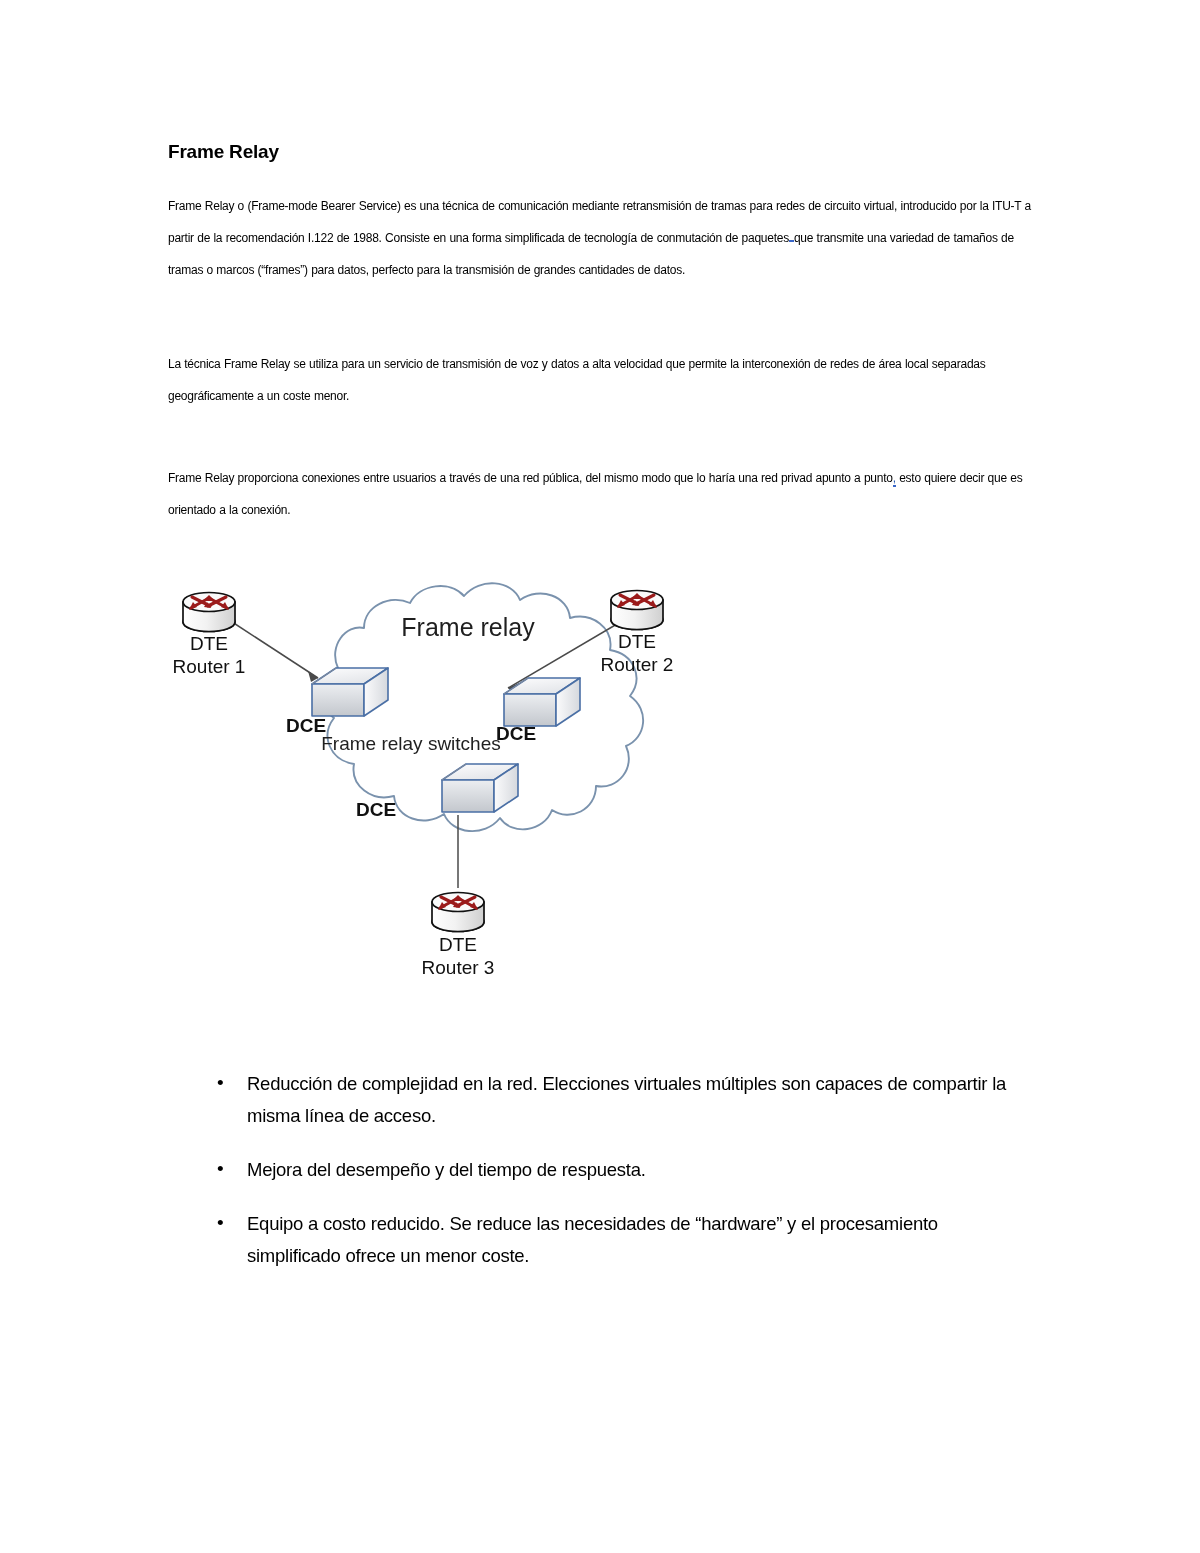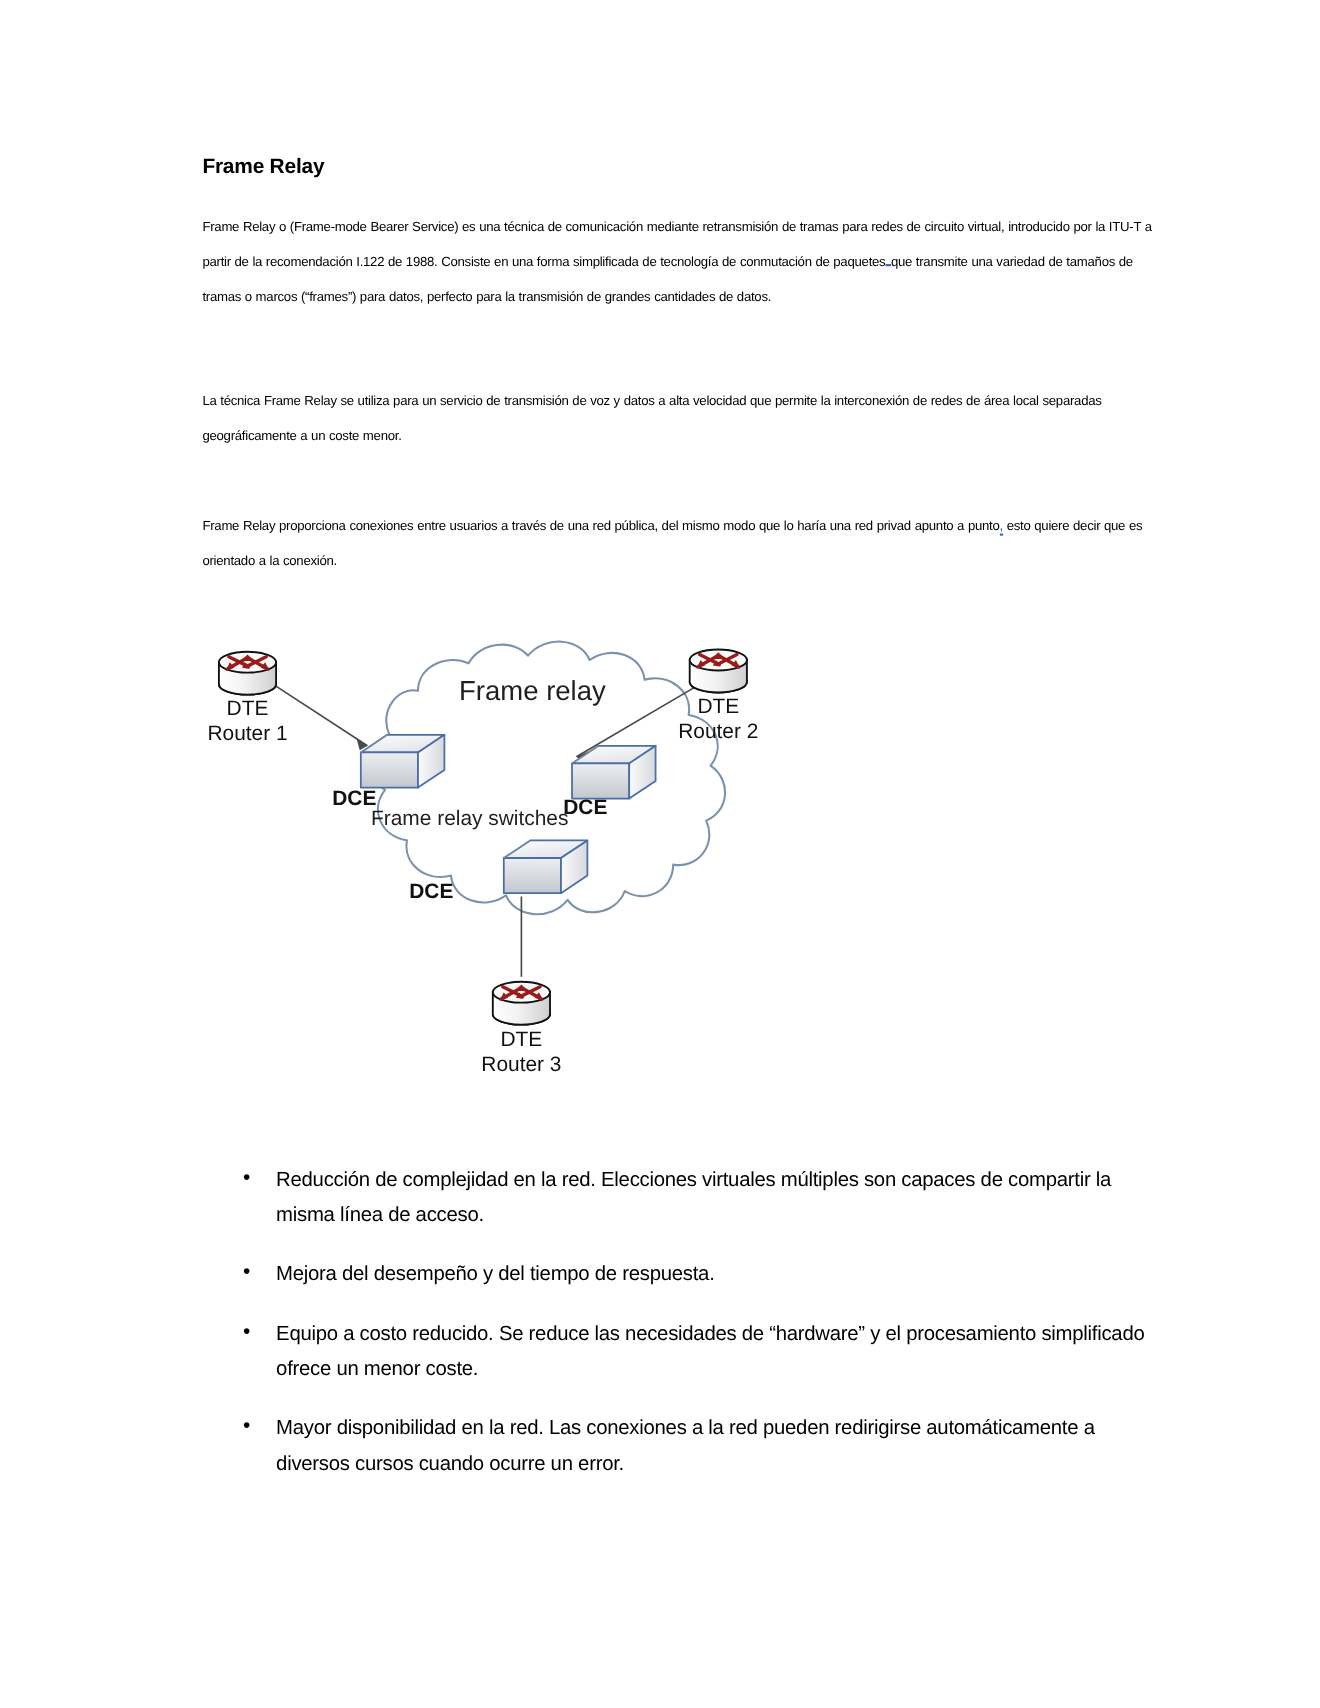--- a/index.html
+++ b/index.html
@@ -15,21 +15,21 @@
     color: #000000;
     overflow: hidden;
   }
   .page {
     position: absolute;
     inset: 0;
     background: #ffffff;
   }
   .content {
     position: absolute;
-    left: 184px;
+    left: 168px;
     top: 140px;
     width: 866px;
   }
 
   .doc-title {
     font-size: 19px;
     font-weight: bold;
     letter-spacing: -0.2px;
     line-height: 1.25;
     margin: 0 0 26px 0;
@@ -68,21 +68,21 @@
 
   
   .section-heading {
     font-size: 19px;
     font-weight: bold;
     letter-spacing: -0.2px;
     margin: 0 0 22px 0;
   }
   ul.benefits {
     list-style: none;
-    margin: 0;
+    margin: 12px;
     padding: 0;
   }
   ul.benefits li {
     position: relative;
     font-size: 18.5px;
     line-height: 32px;
     letter-spacing: -0.25px;
     padding-left: 67px;
     margin-bottom: 22px;
   }
@@ -231,17 +231,16 @@
       </svg>
     </div>
 
     <div style="height:66px"></div>
 
 
     <ul class="benefits">
       <li>Reducción de complejidad en la red. Elecciones virtuales múltiples son capaces de compartir la misma línea de acceso.</li>
       <li>Mejora del desempeño y del tiempo de respuesta.</li>
       <li>Equipo a costo reducido. Se reduce las necesidades de “hardware” y el procesamiento simplificado ofrece un menor coste.</li>
-      <li>Mayor disponibilidad en la red. Las conexiones a la red pueden redirigirse automáticamente a diversos cursos cuando ocurre un error.</li>
     </ul>
 
   </div>
 </div>
 
 </body></html>

